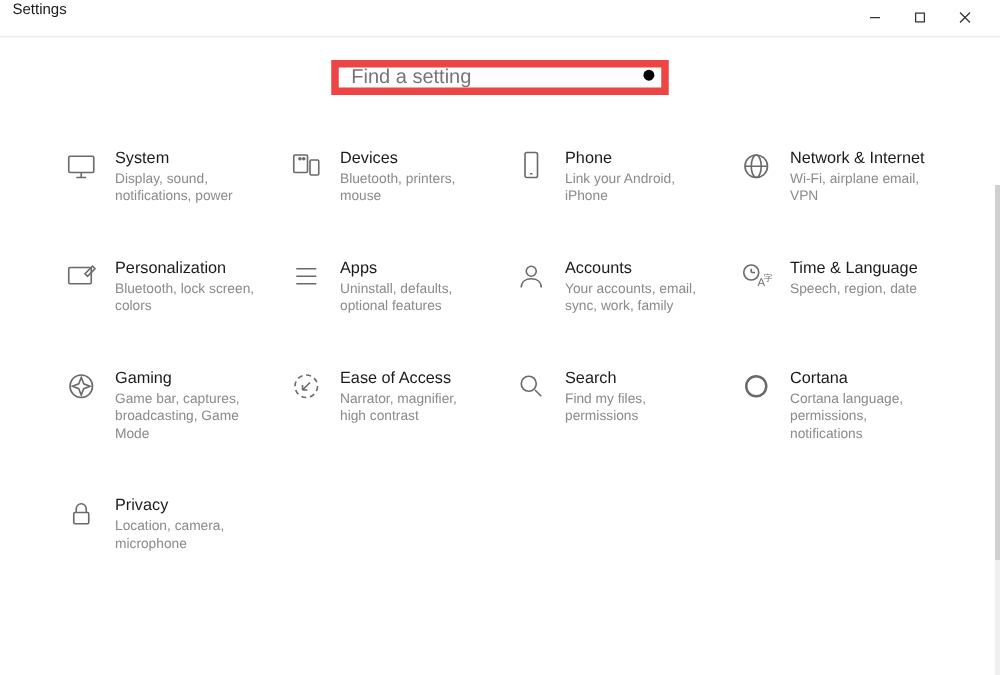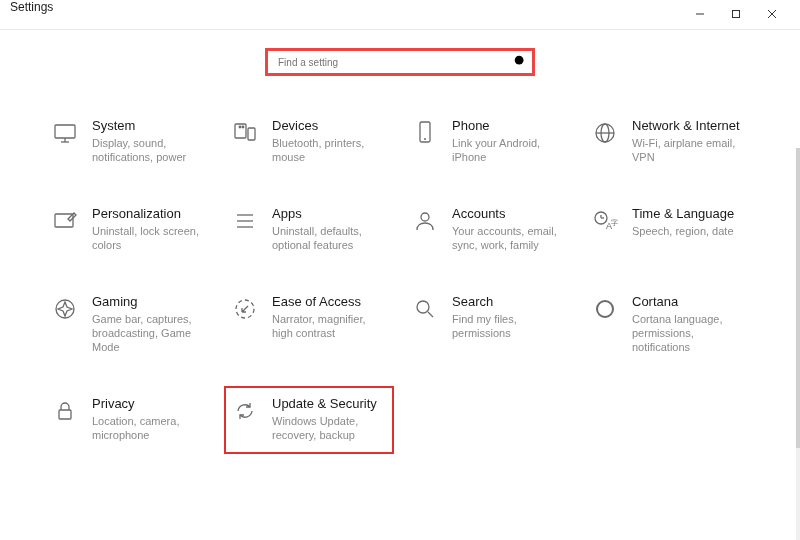--- a/index.html
+++ b/index.html
@@ -30,23 +30,23 @@
     height: 510px;
   }
   .searchbar {
     width: 270px;
     margin: 18px auto 0 auto;
     position: relative;
   }
   .searchbar input {
     width: 100%;
     height: 28px;
-    border: 3px solid #ef4444;
+    border: 6px solid #ef4444;
     padding: 0 30px 0 10px;
-    font-size: 10px;
+    font-size: 16px;
     color: #666;
     outline: none;
   }
   .searchbar .sicon {
     position: absolute;
     right: 8px; top: 6px;
     color: #888;
   }
   .grid {
     width: 700px;
@@ -182,21 +182,21 @@
 
     <div class="tile">
       <span class="icon">
         <svg width="26" height="24" viewBox="0 0 26 24">
             <rect x="3" y="5" width="18" height="13" rx="1"></rect>
             <path d="M16 10 L22 4 L24 6 L18 12 Z"></path>
           </svg>
       </span>
       <div class="texts">
         <div class="tile-title">Personalization</div>
-        <div class="tile-sub">Uninstall, lock screen, colors</div>
+        <div class="tile-sub">Bluetooth, lock screen, colors</div>
       </div>
     </div>
 
     <div class="tile">
       <span class="icon">
         <svg width="24" height="24" viewBox="0 0 24 24">
             <line x1="4" y1="6" x2="20" y2="6"></line>
             <line x1="4" y1="12" x2="20" y2="12"></line>
             <line x1="4" y1="18" x2="20" y2="18"></line>
             <line x1="2" y1="6" x2="2" y2="6" stroke-width="2"></line>
@@ -296,33 +296,20 @@
             <rect x="6" y="11" width="12" height="9" rx="1"></rect>
             <path d="M8 11 V8 a4 4 0 0 1 8 0 V11"></path>
           </svg>
       </span>
       <div class="texts">
         <div class="tile-title">Privacy</div>
         <div class="tile-sub">Location, camera, microphone</div>
       </div>
     </div>
 
-    <div class="tile highlight">
-      <span class="icon">
-        <svg width="24" height="24" viewBox="0 0 24 24">
-            <path d="M5 12 a7 7 0 0 1 12 -4 M19 12 a7 7 0 0 1 -12 4"></path>
-            <polyline points="17,4 17,8 13,8"></polyline>
-            <polyline points="7,20 7,16 11,16"></polyline>
-          </svg>
-      </span>
-      <div class="texts">
-        <div class="tile-title">Update &amp; Security</div>
-        <div class="tile-sub">Windows Update, recovery, backup</div>
-      </div>
-    </div>
 
   </div>
 
   <div class="vscroll">
     <div class="thumb"></div>
   </div>
 
 </div>
 
 </body></html>

